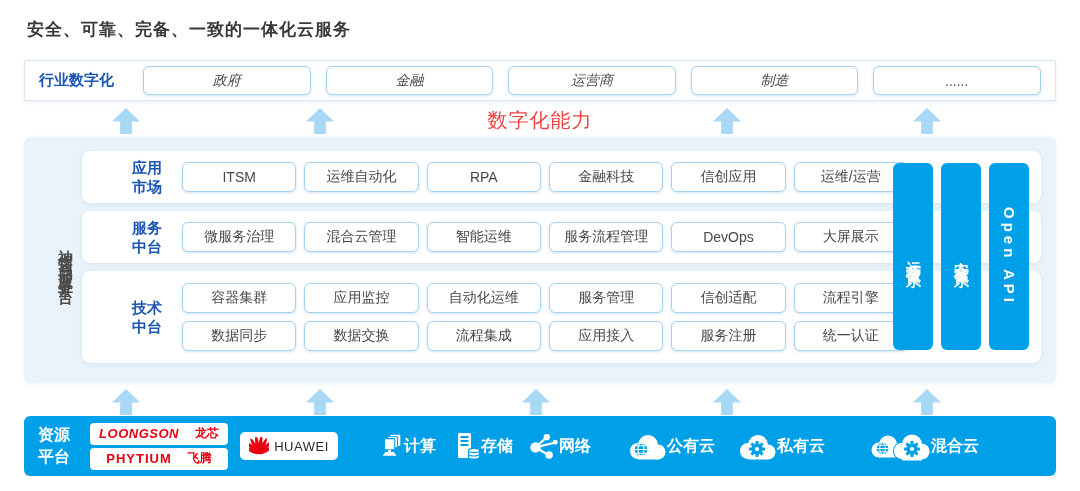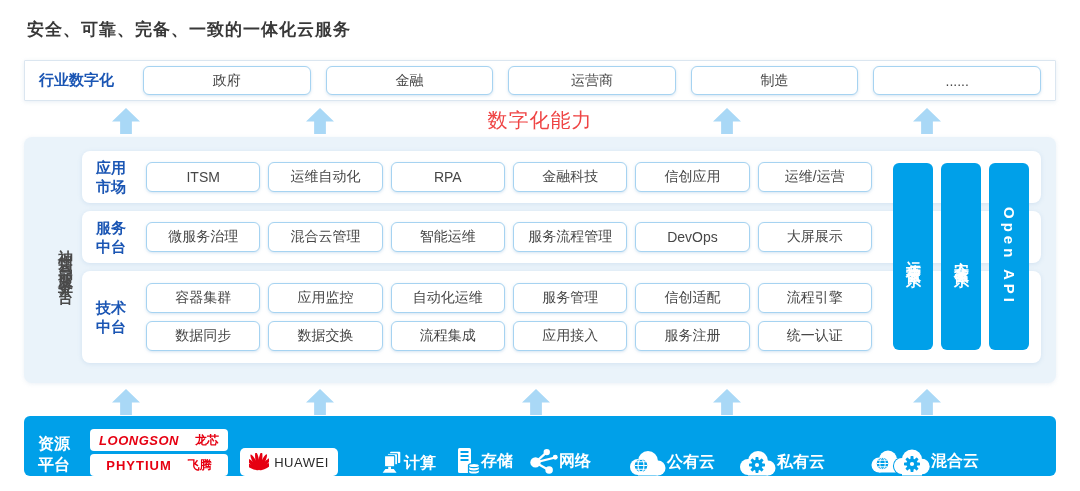--- a/index.html
+++ b/index.html
@@ -10,57 +10,57 @@
   
   .main-title { position:absolute; top:18px; left:0; width:100%; text-align:left;
     font-size:17px; font-weight:bold; color:#383838; letter-spacing:1px;padding-left:27px; }
 
   
   .industry-row { position:absolute; left:24px; top:60px; width:1032px; height:41px;
     background:#fff; border:1px solid #dbe6f0; border-radius:1px;
     box-shadow:0 1px 4px rgba(150,180,210,.22);
     display:flex; align-items:center; padding:0 14px; }
   .industry-label { width:104px; font-size:15px; font-weight:bold; color:#1b56b4; flex:none; }
-  .industry-boxes { flex:1; display:flex; gap:15px; }
+  .industry-boxes { flex:1; display:flex; gap:15px;font-style:italic; }
   .pill-box { flex:1; height:29px; background:#fff; border:1px solid #a6d3f1; border-radius:6px;
     display:flex; align-items:center; justify-content:center;
     font-size:14px; color:#474747; box-shadow:0 1px 3px rgba(130,175,215,.35); }
 
   
   .up-arrow { position:absolute; width:28px; height:26px; background:#a9d8f6;
     clip-path:polygon(50% 0%,100% 52%,71% 52%,71% 100%,29% 100%,0% 52%,29% 52%,0% 52%); }
   
   .up-arrow { clip-path:polygon(50% 0%,100% 52%,71% 52%,71% 100%,29% 100%,29% 52%,0% 52%); }
   .cap-label { position:absolute; left:470px; top:107px; width:140px; text-align:center;
     font-size:20px; font-weight:normal; color:#ef4444; letter-spacing:1px; }
 
   
   .main-panel { position:absolute; left:24px; top:137px; width:1032px; height:246px;
     background:#eaf3fa; border-radius:8px; box-shadow:0 1px 4px rgba(150,180,210,.18); }
   .side-label { position:absolute; left:18px; top:0; height:100%; width:46px;
     display:flex; align-items:center; justify-content:center;
     writing-mode:vertical-rl; font-size:15px; font-weight:bold; color:#4a4a4a; letter-spacing:5px; }
   .cap-row { position:absolute; left:58px; width:959px; background:#fff; border-radius:8px;
-    box-shadow:0 1px 4px rgba(140,180,220,.25); display:flex; align-items:center; }
+    box-shadow:0 1px 4px rgba(140,180,220,.25); display:flex; align-items:center;padding-left:36px; }
   .cap-row.r1 { top:14px;  height:52px; }
   .cap-row.r2 { top:74px;  height:52px; }
   .cap-row.r3 { top:134px; height:92px; }
   .row-label { width:34px; margin:0 16px 0 14px; flex:none;
     font-size:15px; font-weight:bold; color:#1b56b4; line-height:1.3; }
   .row-boxes { width:726px; display:flex; gap:8px; }
   .row-boxes .pill-box { height:30px; flex:1; }
   .r3-lines { display:flex; flex-direction:column; gap:8px; }
   .pillars { position:absolute; left:869px; top:26px; display:flex; gap:8px; }
   .pillar { width:40px; height:187px; background:#00a0e9; border-radius:6px;
     display:flex; align-items:center; justify-content:center;
     writing-mode:vertical-rl; color:#fff; font-size:15px; font-weight:bold; letter-spacing:4px; }
 
   
   .resource-bar { position:absolute; left:24px; top:416px; width:1032px; height:60px;
-    background:#00a0e9; border-radius:6px; display:flex; align-items:flex-end; padding:0 14px; }
+    background:#00a0e9; border-radius:6px; display:flex; align-items:center; padding:0 14px; }
   .res-label { width:34px; flex:none; font-size:16px; font-weight:bold; color:#fff; line-height:1.35; }
   .vendor-col { display:flex; flex-direction:column; gap:3px; margin-left:18px; flex:none; }
   .vendor-pill { width:138px; height:22px; background:#fff; border-radius:4px;
     display:flex; align-items:center; justify-content:center; gap:16px; }
   .loongson-en { color:#e60012; font-size:13px; font-weight:900; font-style:italic; letter-spacing:.5px; }
   .loongson-cn { color:#e60012; font-size:12px; font-weight:bold; }
   .phytium-en { color:#e60012; font-size:13px; font-weight:bold; letter-spacing:1px; }
   .phytium-cn { color:#e60012; font-size:12px; font-weight:bold; }
   .huawei-pill { width:98px; height:28px; background:#fff; border-radius:5px; margin-left:12px;
     display:flex; align-items:center; justify-content:center; gap:5px; flex:none; }

